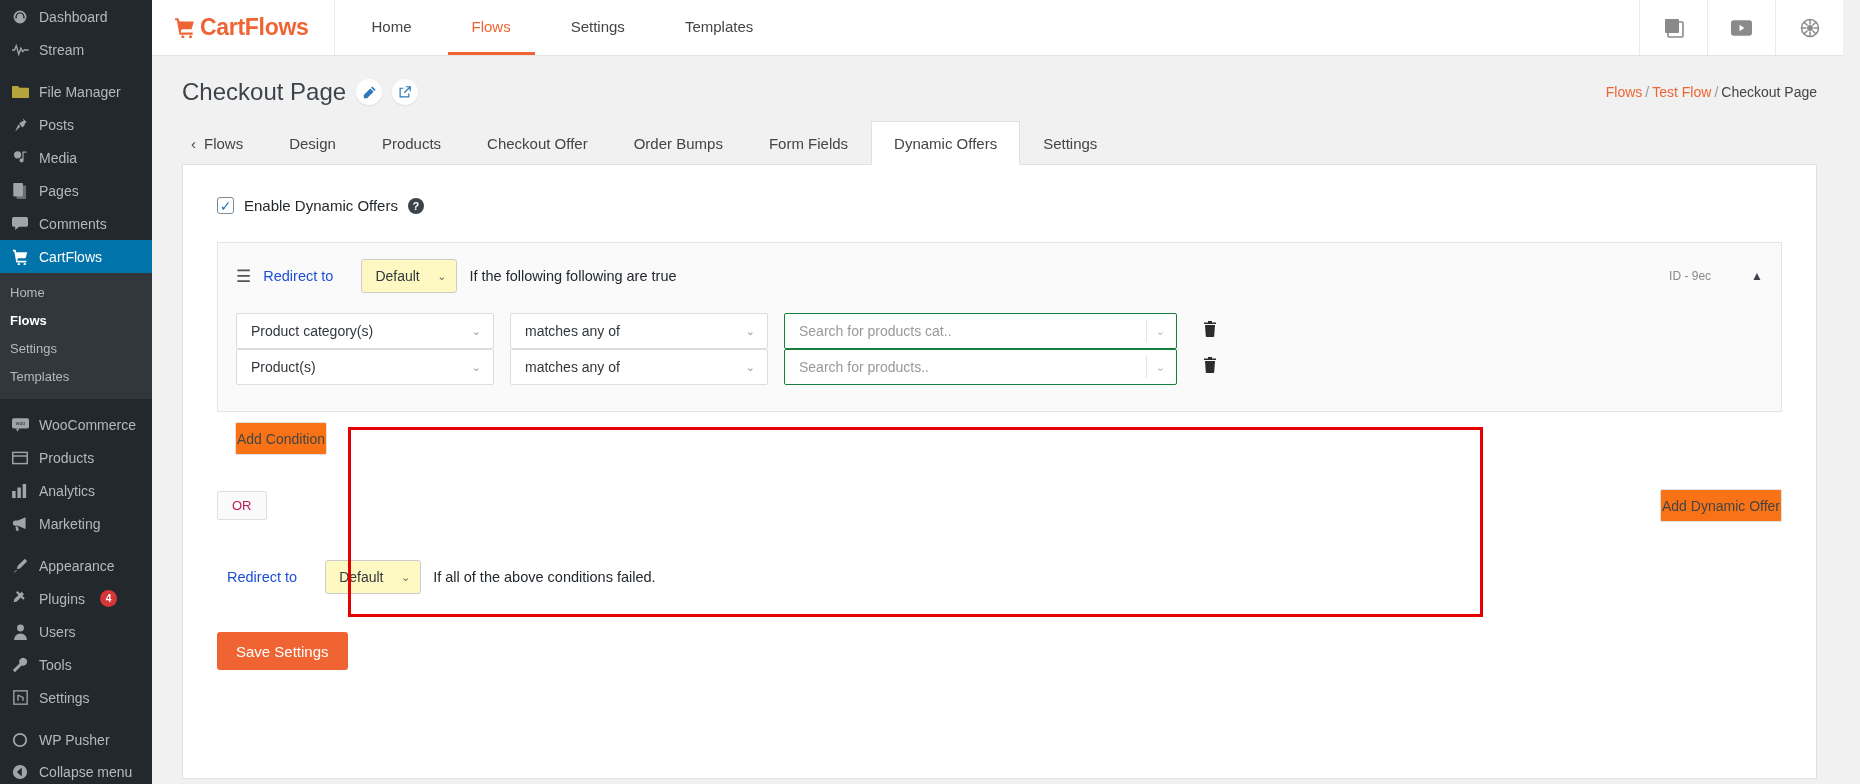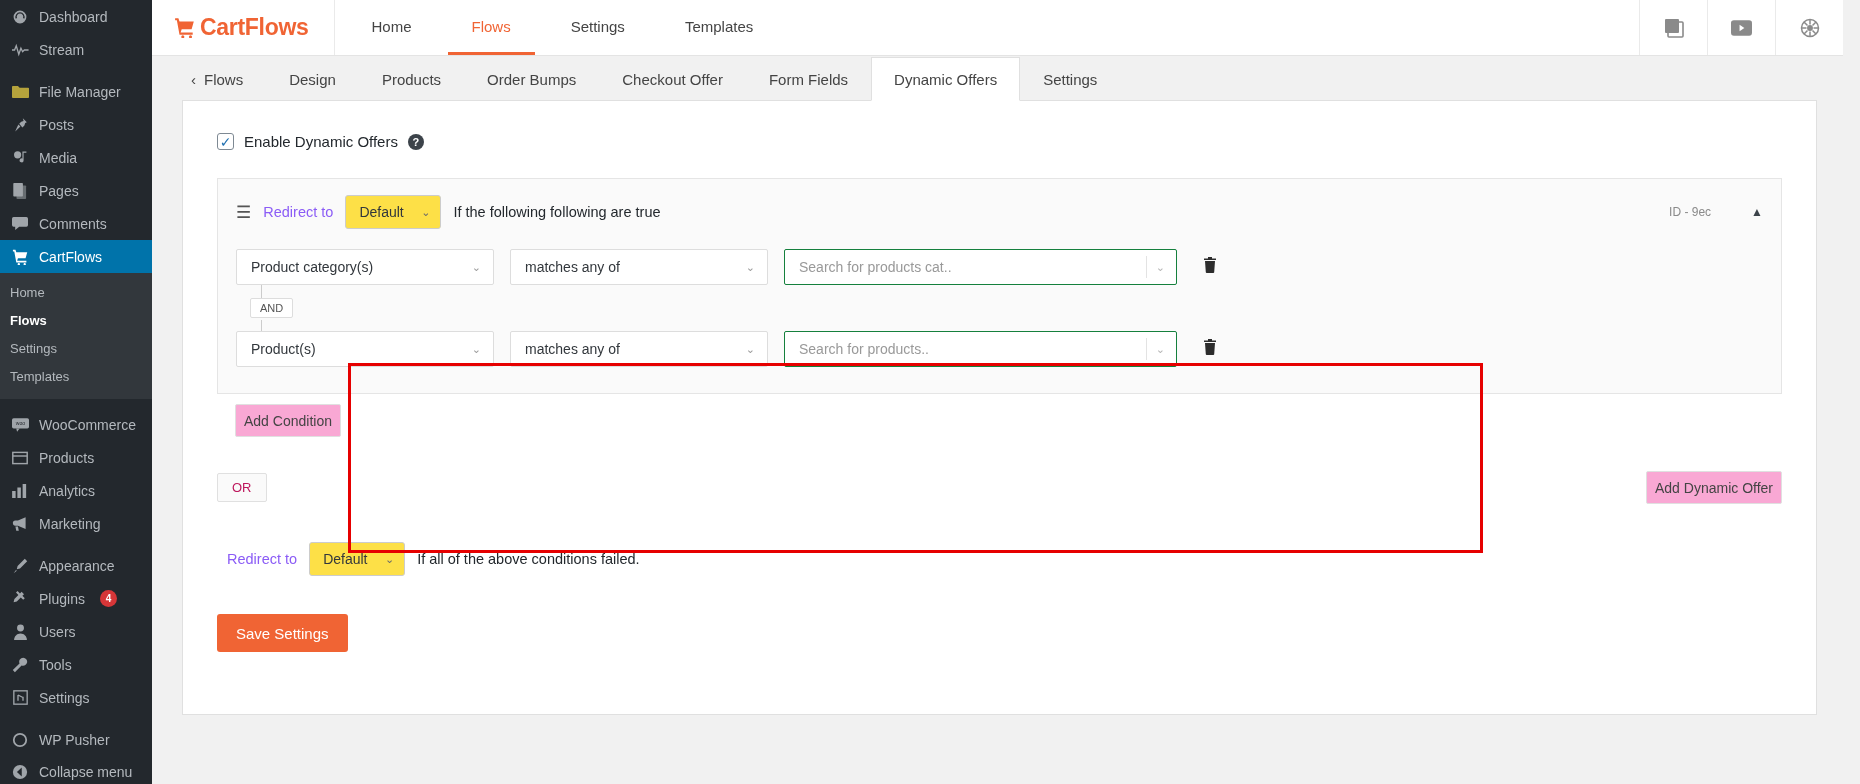--- a/index.html
+++ b/index.html
@@ -136,26 +136,27 @@
   
   .offer-card {
     margin: 28px 12px 0 12px; background: #fafafa; border: 1px solid #e5e5e5;
     position: relative;
   }
   .offer-head {
     display: flex; align-items: center; gap: 12px;
     padding: 16px 18px 14px 18px;
   }
   .drag-ico { color: #555; font-size: 17px; cursor: grab; line-height: 1; }
-  .lbl-txt { font-size: 14.5px; color: #8b5cf6; }
+  .lbl-txt { font-size: 14.5px; color: #1d4ed8; }
   .sel {
-    height: 34px; background: #fde047; border: 1px solid #ccc; border-radius: 3px;
+    height: 34px; background: #fef9c3; border: 1px solid #ccc; border-radius: 3px;
     display: inline-flex; align-items: center; justify-content: space-between;
     padding: 0 10px 0 13px; font-size: 14px; color: #32373c; cursor: pointer;
     gap: 10px;
+    margin-left: 16px;
   }
   .sel .chev { color: #6a6a6a; font-size: 11px; }
   .cond-note { font-size: 14.5px; color: #23282d; }
   .offer-id { margin-left: auto; font-size: 12px; color: #8a8a8a; }
   .caret-up { margin-left: 28px; color: #3c434a; font-size: 12px; cursor: pointer; }
 
   .cond-area { padding: 6px 18px 26px 18px; }
   .cond-row { display: flex; align-items: center; gap: 16px; }
   .c-sel {
     width: 258px; height: 36px; background: #fff; border: 1px solid #ddd;
@@ -181,21 +182,21 @@
   .and-chip {
     position: absolute; top: 13px; left: 14px;
     border: 1px solid #ddd; background: #fff; font-size: 11px;
     color: #555; padding: 3px 9px; border-radius: 2px; cursor: pointer;
   }
   .and-line-top { position: absolute; left: 25px; top: 0; width: 1px; height: 13px; background: #ccc; }
   .and-line-bot { position: absolute; left: 25px; top: 35px; width: 1px; height: 11px; background: #ccc; }
 
   .btn-plain {
     display: inline-flex; align-items: center; justify-content: center;
-    height: 33px; padding: 0 8px; background: #f9a8d4;
+    height: 33px; padding: 0 1px; background: #f97316;
     border: 1px solid #e0e0e0; border-radius: 2px;
     font-size: 14px; color: #444; cursor: pointer;
   }
   .add-cond-wrap { padding: 10px 0 0 30px; }
 
   .or-row {
     display: flex; align-items: center; margin: 34px 12px 0 12px;
   }
   .or-chip {
     border: 1px solid #e0e0e0; background: #fafafa; font-size: 13px;
@@ -461,30 +462,46 @@
         <div class="icobox">
           <svg width="20" height="20" viewBox="0 0 20 20" fill="none" stroke="#8a8a8a" stroke-width="1.5">
               <circle cx="10" cy="10" r="8.5"></circle>
               <circle cx="10" cy="10" r="2.2" fill="#8a8a8a"></circle>
               <path d="M10 1.5v5M10 13.5v5M1.5 10h5M13.5 10h5M4 4l3.5 3.5M12.5 12.5L16 16M16 4l-3.5 3.5M7.5 12.5L4 16"></path>
             </svg>
         </div>
       </div>
     </div>
 
+    <div class="title-row">
+      <span class="page-title">Checkout Page</span>
+      <span class="round-ico">
+        <svg width="13" height="13" viewBox="0 0 16 16" fill="#2d78b8">
+            <path d="M11.5 0.5l4 4-1.5 1.5-4-4zM9 3l4 4-8 8H1v-4z"></path>
+          </svg>
+      </span>
+      <span class="round-ico">
+        <svg width="12" height="12" viewBox="0 0 16 16" fill="none" stroke="#2d78b8" stroke-width="1.6">
+            <path d="M9 1h6v6M15 1L7 9M13 10v4.5H1.5V3H6"></path>
+          </svg>
+      </span>
+      <span class="breadcrumb">
+        <a href="#">Flows</a><span class="sep">/</span><a href="#">Test Flow</a><span class="sep">/</span><span>Checkout Page</span>
+      </span>
+    </div>
 
     <div class="tabs">
       <div class="tab back">
         <span>‹</span>
         <span>Flows</span>
       </div>
       <div class="tab">Design</div>
       <div class="tab">Products</div>
+      <div class="tab">Checkout Offer</div>
       <div class="tab">Order Bumps</div>
-      <div class="tab">Checkout Offer</div>
       <div class="tab">Form Fields</div>
       <div class="tab active">Dynamic Offers</div>
       <div class="tab">Settings</div>
     </div>
 
     <div class="panel">
 
       <div class="enable-row">
         <span class="cbx">✓</span>
         <span class="enable-label">Enable Dynamic Offers</span>
@@ -522,25 +539,20 @@
                 <span class="chev">⌄</span>
               </span>
             </span>
             <span class="trash">
               <svg width="14" height="16" viewBox="0 0 14 16" fill="#2c2c2c">
                   <path d="M5 0h4v1.5h4V3H1V1.5h4zM2 4h10l-.8 11.2a.9.9 0 01-.9.8H3.7a.9.9 0 01-.9-.8z"></path>
                 </svg>
             </span>
           </div>
 
-          <div class="and-wrap">
-            <span class="and-line-top"></span>
-            <span class="and-chip">AND</span>
-            <span class="and-line-bot"></span>
-          </div>
 
           <div class="cond-row">
             <span class="c-sel">
               <span>Product(s)</span>
               <span class="chev">⌄</span>
             </span>
             <span class="c-sel">
               <span>matches any of</span>
               <span class="chev">⌄</span>
             </span>

